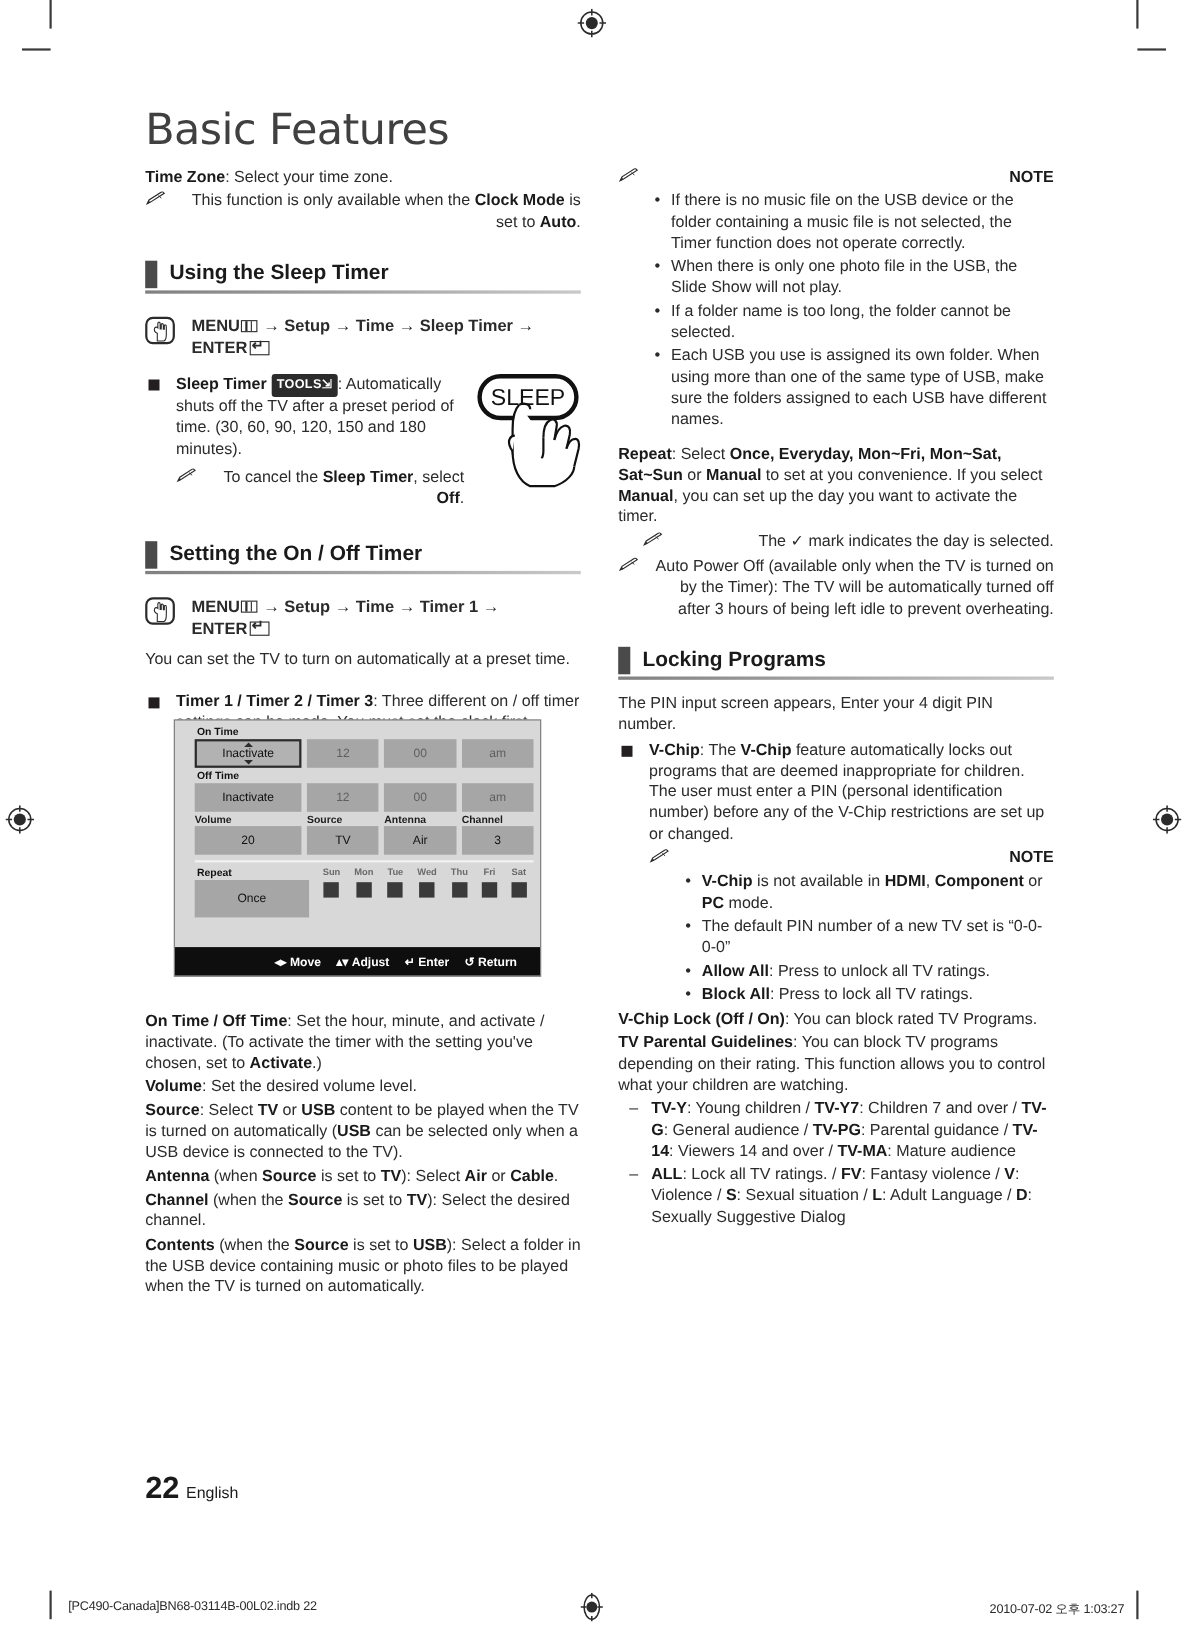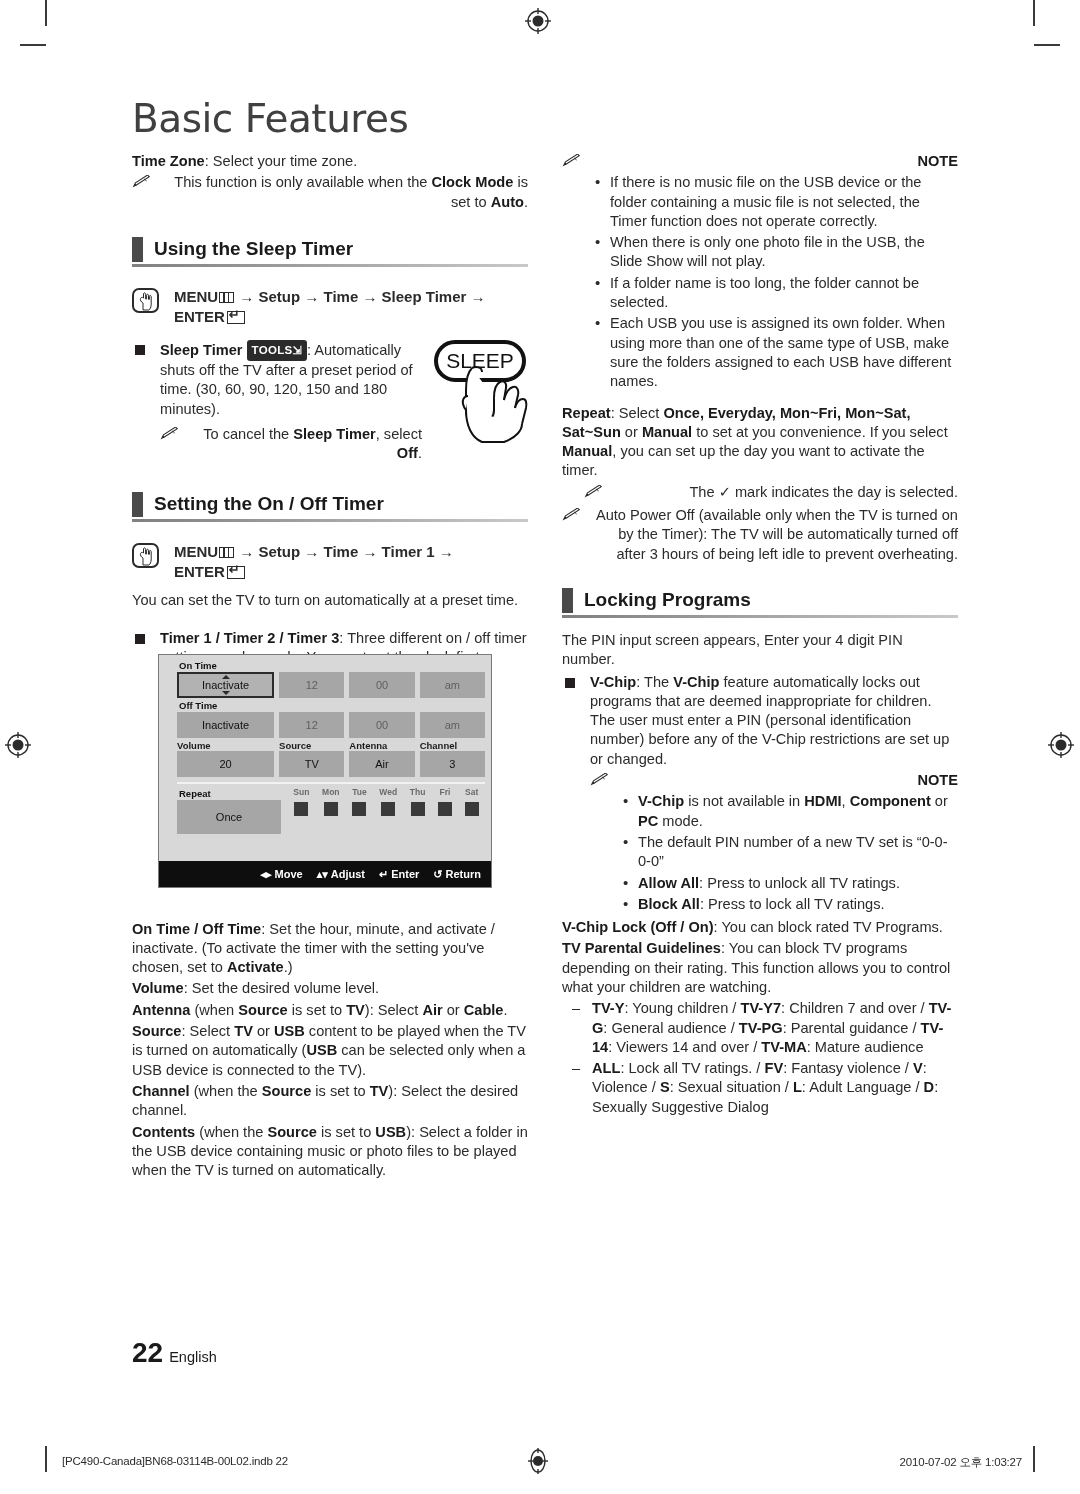--- a/index.html
+++ b/index.html
@@ -233,21 +233,21 @@
   .days { flex: 1; display: flex; justify-content: space-around; padding-left: 6px; }
   .day { text-align: center; }
   .day .dn { font-size: 8.5px; color: #6a6a6a; font-weight: bold; }
   .day .dbox {
     width: 14px; height: 14px; background: #3a3a3a; margin: 5px auto 0 auto;
   }
   .osd-foot {
     position: absolute; left: 0; right: 0; bottom: 0;
     height: 26px; background: #0e0e0e; color: #fff;
     display: flex; align-items: center; justify-content: flex-end;
-    gap: 14px; padding-right: 10px;
+    gap: 14px; padding-right: 21px;
     font-size: 11px; font-weight: bold;
   }
   .osd-foot span.ic { margin-right: 3px; }
 
   
   .pagenum {
     position: absolute; left: 132px; top: 1337px;
     font-size: 28px; font-weight: bold; color: #1a1a1a;
   }
   .pagenum .lang { font-size: 14.5px; font-weight: normal; margin-left: 6px; }
@@ -395,24 +395,24 @@
 
     <div style="height:250px;"></div>
 
     <div class="blk">
       <span class="b">On Time / Off Time</span><span>: Set the hour, minute, and activate / inactivate. (To activate the timer with the setting you've chosen, set to </span><span class="b">Activate</span><span>.)</span>
     </div>
     <div class="blk">
       <span class="b">Volume</span><span>: Set the desired volume level.</span>
     </div>
     <div class="blk">
+      <span class="b">Source</span>: Select <b>TV</b> or <b>USB</b> content to be played when the TV is turned on automatically (<b>USB</b> can be selected only when a USB device is connected to the TV).
+    </div>
+    <div class="blk">
       <span class="b">Antenna</span> (when <b>Source</b> is set to <b>TV</b>): Select <b>Air</b> or <b>Cable</b>.
-    </div>
-    <div class="blk">
-      <span class="b">Source</span>: Select <b>TV</b> or <b>USB</b> content to be played when the TV is turned on automatically (<b>USB</b> can be selected only when a USB device is connected to the TV).
     </div>
     <div class="blk">
       <span class="b">Channel</span> (when the <b>Source</b> is set to <b>TV</b>): Select the desired channel.
     </div>
     <div class="blk">
       <span class="b">Contents</span> (when the <b>Source</b> is set to <b>USB</b>): Select a folder in the USB device containing music or photo files to be played when the TV is turned on automatically.
     </div>
 
   </div>
 

